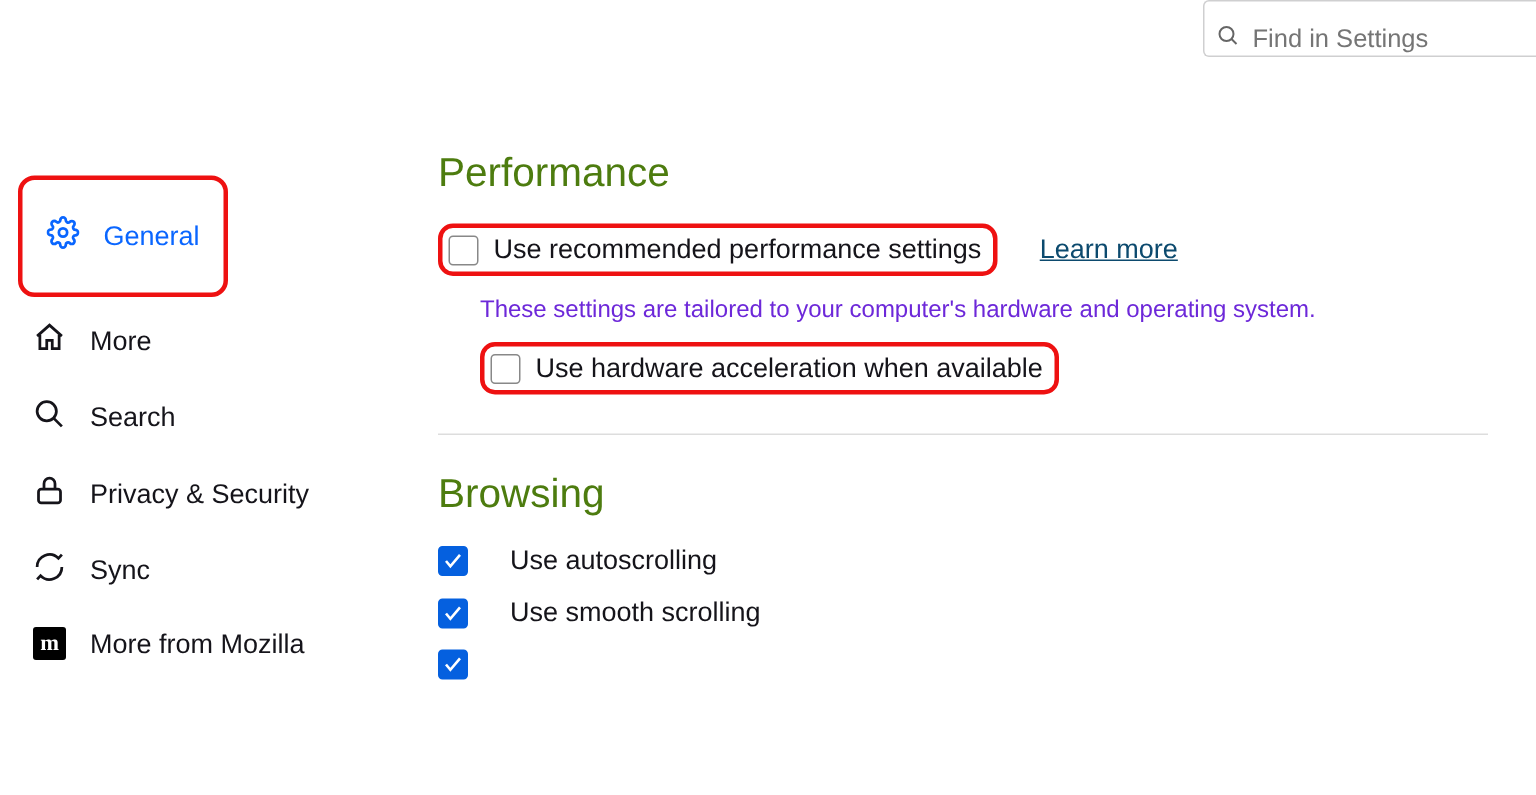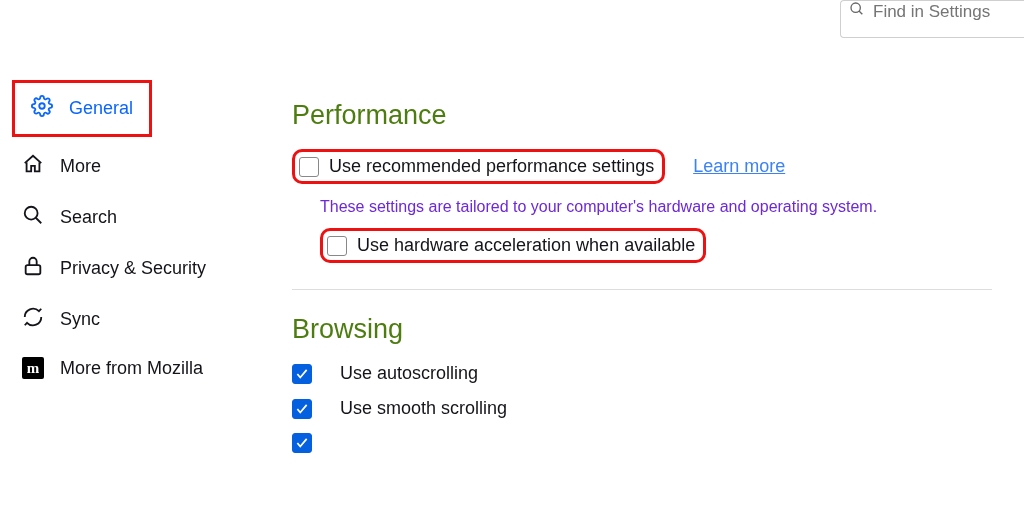--- a/index.html
+++ b/index.html
@@ -1,42 +1,42 @@
 <!DOCTYPE html>
 <html><head>
 <meta charset="utf-8">
 <style>
   * { box-sizing: border-box; }
   html, body { margin:0; padding:0; font-family: "Segoe UI", Arial, sans-serif; background:#fff; color:#15141a; }
   .page { width:1024px; height:530px; position:relative; overflow:hidden; }
 
   
-  .search-wrap { position:absolute; top:0; right:0; width:184px; height:38px; border:1px solid #cfcfd0; border-right:none; border-radius:4px 0 0 4px; display:flex; align-items:flex-start; padding:0 8px; color:#666; font-size:17px; gap:6px; }
+  .search-wrap { position:absolute; top:0; right:0; width:222px; height:38px; border:1px solid #cfcfd0; border-right:none; border-radius:4px 0 0 4px; display:flex; align-items:flex-end; padding:0 8px; color:#666; font-size:17px; gap:6px; }
   .search-wrap input { border:none; outline:none; font-size:17px; color:#666; width:100%; background:transparent; }
   .search-wrap svg { width:16px; height:16px; flex:0 0 16px; }
 
   
   .sidebar { position:absolute; left:12px; top:80px; width:230px; display:flex; flex-direction:column; gap:8px; }
   .side-item { display:flex; align-items:center; gap:16px; padding:8px 10px; font-size:18px; color:#15141a; border-radius:6px; cursor:pointer; }
   .side-item svg { width:22px; height:22px; flex:0 0 22px; }
   .side-item.active { color:#0a66ff; }
   .side-item.active svg { stroke:#0a66ff; color:#0a66ff; }
-  .highlight-box { border:3px solid #e11; border-radius:0; padding:4px 6px; display:inline-flex; }
+  .highlight-box { border:3px solid #e11; border-radius:11px; padding:16px 6px; display:inline-flex;margin-top:37px; }
   .side-wrap-active { display:flex; }
 
   
   .content { position:absolute; left:292px; top:100px; width:700px; }
   h2.section-title { font-weight:400; font-size:27px; margin:0 0 18px 0; color:#4d7c0f; }
 
   .checkbox-row { display:flex; align-items:center; gap:28px; font-size:18px; margin-bottom:14px; }
   .checkbox-row .cb { width:20px; height:20px; border:1px solid #888; border-radius:3px; background:#fff; display:inline-flex; align-items:center; justify-content:center; flex:0 0 20px; }
   .checkbox-row .cb.checked { background:#0560df; border-color:#0560df; }
   .checkbox-row .cb.checked svg { width:14px; height:14px; }
 
-  .link { color:#3b82f6; text-decoration:underline; font-size:18px; cursor:pointer; }
+  .link { color:#0c4a6e; text-decoration:underline; font-size:18px; cursor:pointer; }
   .subtext { font-size:16px; color:#6d28d9; margin:0 0 12px 28px; }
   .indent-row { margin-left:28px;text-align:center; }
 
   .hl-inline { border:3px solid #e11; border-radius:10px; padding:4px 8px 4px 4px; display:inline-flex; align-items:center; gap:10px; }
 
   hr.section-div { border:none; border-top:1px solid #ddd; margin:26px 0 24px 0; }
 
   .mz-logo { width:22px; height:22px; background:#000; color:#fff; display:inline-flex; align-items:center; justify-content:center; font-weight:700; font-size:15px; font-family:Georgia, serif; border-radius:2px; }
 </style>
 </head>

